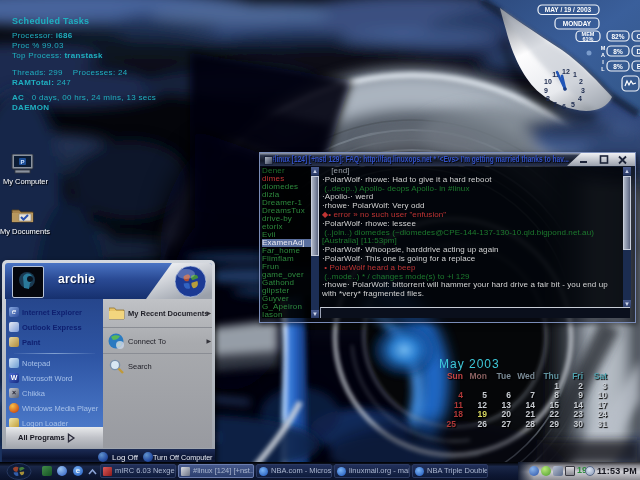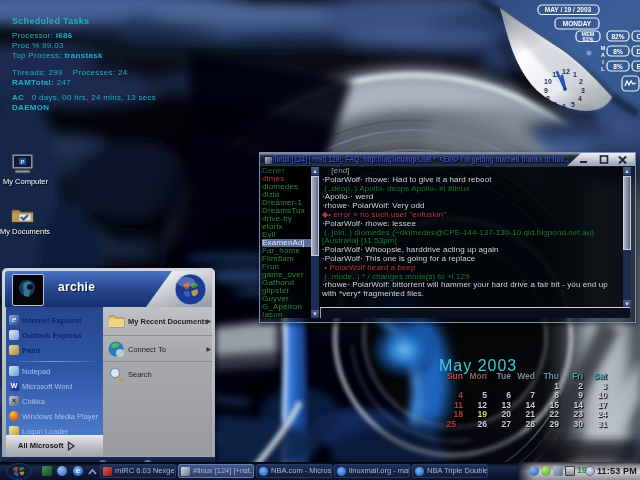--- a/index.html
+++ b/index.html
@@ -8,39 +8,39 @@
 
 #sysinfo{position:absolute;left:12px;top:16px;color:#1fb0c0;font-size:8px;line-height:10px;letter-spacing:.3px}
 #sysinfo .g1{height:5px}#sysinfo .g2{height:7px}
 #sysinfo .b{font-weight:bold}
 #sysinfo div{white-space:pre}
 
 .dicon{position:absolute;color:#fff;font-size:7.5px;text-align:right;text-shadow:1px 1px 1px #000;white-space:nowrap}
 .dico{position:absolute}
 
 #cal{position:absolute;left:400px;top:357px;width:230px;font-size:9px}
-#cal .title{color:#3ec8d8;font-size:16px;letter-spacing:1px;position:absolute;left:39px;top:0;white-space:nowrap}
+#cal .title{color:#3ec8d8;font-size:12px;letter-spacing:1px;position:absolute;left:39px;top:0;white-space:nowrap}
 .cal-cell{position:absolute;width:22px;text-align:right;color:#d0d4da;text-shadow:1px 1px 1px #000;font-size:8.5px;font-weight:bold}
 
 #irc{position:absolute;left:259px;top:152px;width:377px;height:171px;border:1px solid #7a8cb8;background:rgba(8,12,22,0.6);box-sizing:border-box;box-shadow:1px 2px 5px rgba(0,0,0,0.5)}
 #irc-title{position:absolute;left:0;top:0;right:0;height:13px;background:linear-gradient(180deg,#9aa2b2 0%,#2e374c 20%,#141a2a 60%,#2a3450 100%);overflow:hidden}
 #irc-title .txt{position:absolute;left:11px;top:1px;font-size:9px;font-weight:bold;color:#3352c8;white-space:nowrap;text-shadow:1px 1px 0 #05080f;transform:scaleX(0.73);transform-origin:0 0}
 #irc-ticon{position:absolute;left:4px;top:3px;width:7px;height:7px;background:linear-gradient(135deg,#aab2c0,#3a4258);border:1px solid #1a2238}
 #irc-btns{position:absolute;right:0;top:0;width:68px;height:13px;background:linear-gradient(180deg,#f0f1f4,#9aa0ac);clip-path:polygon(14px 0,100% 0,100% 100%,0 100%);color:#1a2030;font-size:10px;font-weight:bold}
 #nicks{position:absolute;left:2px;top:14px;width:49px;bottom:4px;background:rgba(0,0,0,0.84);font-size:8px;line-height:8px;overflow:hidden}
 #nicks div{height:8px;white-space:nowrap;letter-spacing:.2px}
 #nickscroll{position:absolute;left:51px;top:14px;width:8px;bottom:4px;background:#1c2e55}
 #chat{position:absolute;left:59px;top:14px;right:12px;height:142px;background:rgba(3,5,10,0.82);font-size:8px;line-height:8.8px;color:#d6d6d6;overflow:hidden;padding-left:3px}
 #chat div{white-space:nowrap;height:8.8px;letter-spacing:.1px}
 #chatscroll{position:absolute;right:4px;top:14px;width:8px;height:141px;background:#1b2c50}
 .sbthumb{position:absolute;left:0;width:100%;background:linear-gradient(90deg,#aeb6c6,#7e88a0 60%,#5a647e);border:1px solid #c8cedc;box-sizing:border-box}
 .sbarrow{position:absolute;left:0;width:100%;height:8px;background:linear-gradient(180deg,#4a5c90,#2a3a66);color:#cdd5ea;font-size:6px;line-height:8px;text-align:center}
 #ircinput{position:absolute;left:60px;right:5px;bottom:4px;height:10px;border-top:1px solid #c8cdd6;border-left:1px solid #9aa2b4;background:#0a0f1c}.red{color:#c03434}.dgrn{color:#1d7a2e}.wht{color:#d4d4d4}.gry{color:#9aa0a8}
 
-#smenu{position:absolute;left:2px;top:268px;width:213px;height:206px}
+#smenu{position:absolute;left:2px;top:260px;width:213px;height:206px}
 #sm-frame{position:absolute;left:0;top:0;right:0;bottom:0;background:linear-gradient(180deg,#d4d8de,#9aa0a8);border-radius:5px 5px 0 0;box-shadow:2px 2px 5px rgba(0,0,0,0.65)}
 #sm-head{position:absolute;left:3px;top:3px;right:3px;height:36px;background:linear-gradient(180deg,#4a74c4 0%,#2a4a94 45%,#16306e 100%);border-radius:3px 3px 0 0;overflow:hidden}
 #sm-head .silver{position:absolute;right:0;top:0;width:66px;height:100%;background:linear-gradient(160deg,#e8eaee 20%,#9aa0aa 90%);clip-path:polygon(26px 0,100% 0,100% 100%,0 100%)}
 #sm-ava{position:absolute;left:7px;top:3px;width:30px;height:30px;background:#05070d;border:1px solid #b8c4d8;border-radius:2px;overflow:hidden}
 #sm-user{position:absolute;left:53px;top:9px;color:#fff;font-weight:bold;font-size:12px;text-shadow:1px 1px 1px #0a1a40;letter-spacing:.3px}
 #sm-left{position:absolute;left:4px;top:39px;width:97px;height:128px;background:linear-gradient(180deg,#26468c 0%,#2e55a4 45%,#4a78c8 100%)}
 .sml{position:absolute;left:0;width:100%;height:15px}
 .sml .txt{position:absolute;left:16px;top:3px;font-size:7.5px;color:#a6c0e8;white-space:nowrap}
 .sml.b .txt{color:#0f2070;font-weight:bold}
 .sml .ic{position:absolute;left:3px;top:2px;width:10px;height:10px;border-radius:2px}
@@ -505,21 +505,21 @@
     <div class="sml" style="top:102px">
           <span class="ic" style="background:radial-gradient(circle at 35% 30%,#f8c04a,#d05a18 70%,#803010);border-radius:50%"></span>
           <span class="txt">Windows Media Player</span>
         </div>
     <div class="sml" style="top:117px">
           <span class="ic" style="background:linear-gradient(135deg,#f0e8b0,#c09a30)"></span>
           <span class="txt">Logon Loader</span>
         </div>
   </div>
   <div id="sm-ap">
-        <span style="position:absolute;left:12px;top:6px">All Microsoft</span>
+        <span style="position:absolute;left:12px;top:6px">All Programs</span>
     <svg style="position:absolute;left:60px;top:6px" width="10" height="10" viewBox="0 0 12 12">
           <path d="M3,1.5 L9.5,6 L3,10.5 Z" fill="none" stroke="#2a2a3a" stroke-width="1.6"></path>
         </svg>
   </div>
   <div id="sm-right">
     <div class="smr b" style="top:0;height:29px">
       <svg style="position:absolute;left:6px;top:7px" width="16" height="14" viewBox="0 0 16 14">
             <path d="M0,2 L0,13 L15,13 L15,4 L7,4 L5.5,2 Z" fill="#e8c469" stroke="#8a6a20" stroke-width="0.7"></path>
             <path d="M0,5 L15,5 L15,13 L0,13 Z" fill="#f2d57e"></path>
           </svg>

